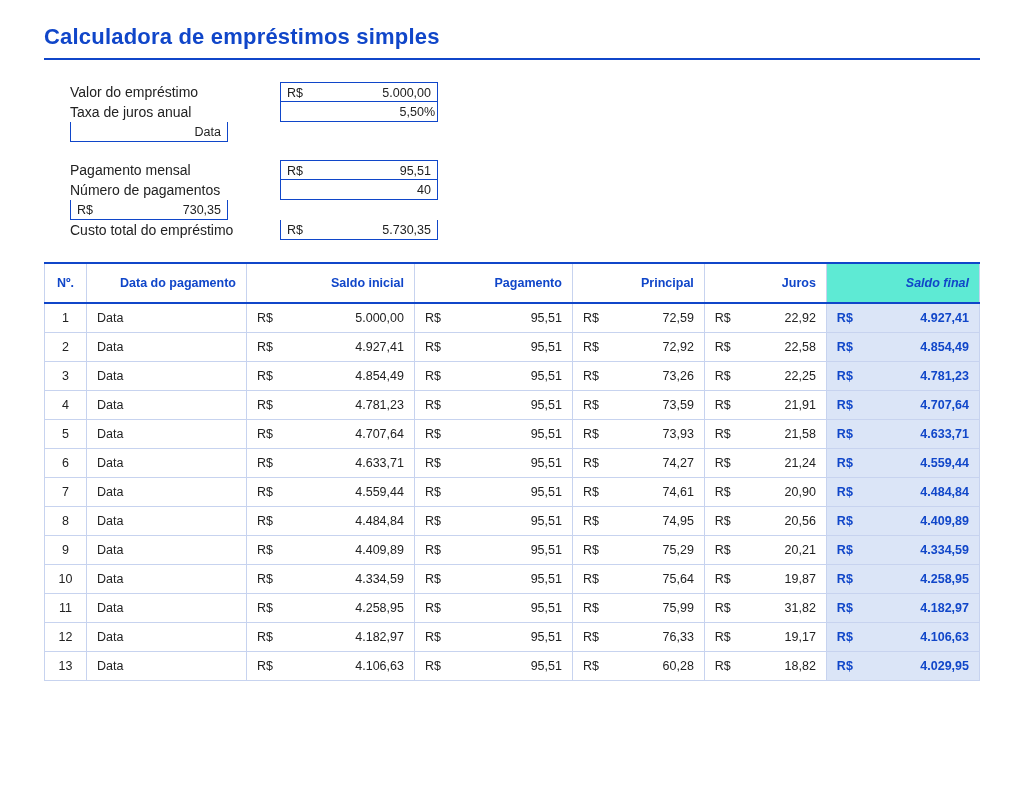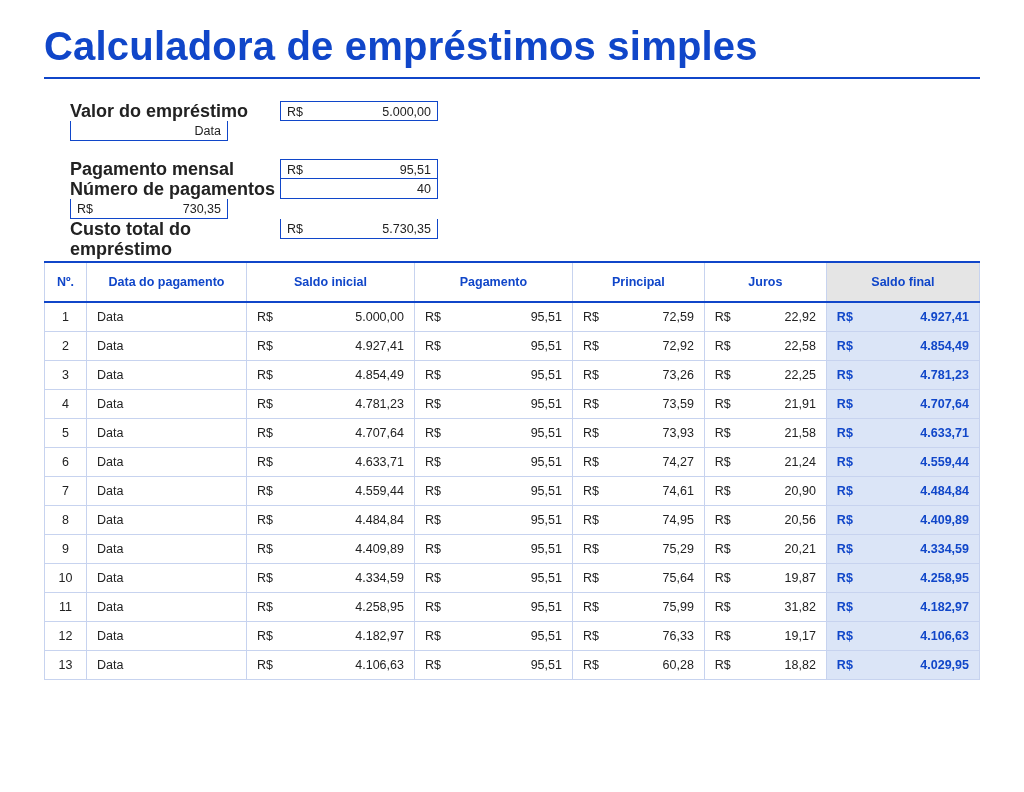--- a/index.html
+++ b/index.html
@@ -5,21 +5,21 @@
   * { box-sizing: border-box; }
   body {
     margin: 0;
     padding: 24px 44px;
     font-family: "Trebuchet MS", "Segoe UI", Arial, sans-serif;
     background: #fff;
     color: #222;
     font-size: 13px;
   }
   .title {
-    font-size: 40px;
+    font-size: 22px;
     font-weight: 700;
     color: #1046c9;
     margin: 0 0 6px 0;
     letter-spacing: 0.2px;
   }
   .hr {
     height: 2px;
     background: #1046c9;
     margin: 8px 0 22px 0;
   }
@@ -29,22 +29,22 @@
   }
   .sum-group { margin-bottom: 18px; }
   .sum-row {
     display: flex;
     align-items: stretch;
     height: 20px;
     line-height: 20px;
   }
   .sum-label {
     width: 210px;
-    font-weight: 700;
-    font-size: 18px;
+    font-weight: 400;
+    font-size: 14px;
     color: #222;
   }
   .sum-cell {
     display: flex;
     width: 158px;
     border: 1px solid #1046c9;
     font-size: 12.5px;
     background: #fff;
   }
   .sum-group .sum-row + .sum-row .sum-cell { border-top: none; }
@@ -66,21 +66,21 @@
     padding-left: 48px;
   }
   th, td {
     border: 1px solid #c7d3ef;
     padding: 0;
     vertical-align: middle;
   }
   thead th {
     color: #1046c9;
     font-weight: 700;
-    text-align: center;
+    text-align: right;
     height: 40px;
     padding: 0 10px;
     border-top: 2px solid #1046c9;
     border-bottom: 2px solid #1046c9;
     background: #fff;
   }
   tbody tr { height: 28px; }
   .num-col { width: 42px; text-align: center; }
   .date-col { width: 160px; padding-left: 10px; }
   .money-cell {
@@ -91,36 +91,44 @@
     padding: 0 10px;
   }
   .money-cell .cur { }
   .money-cell .amt { text-align: right; }
   .saldo-final {
     background: #dbe5f7;
     color: #1046c9;
     font-weight: 700;
   }
   thead th.saldo-final-h {
-    background: #e5e5e5;
+    background: #5eead4;
+    font-style: italic;
   }
 </style>
 </head>
 <body>
 
 <h1 class="title">Calculadora de empréstimos simples</h1>
 <div class="hr"></div>
 
 <div class="summary">
   <div class="sum-group" id="inputs-group">
       <div class="sum-row">
         <div class="sum-label">Valor do empréstimo</div>
         <div class="sum-cell">
           <span class="cur">R$</span>
           <span class="val">5.000,00</span>
+        </div>
+      </div>
+      <div class="sum-row">
+        <div class="sum-label">Taxa de juros anual</div>
+        <div class="sum-cell pct">
+          <span class="cur"></span>
+          <span class="val">5,50%</span>
         </div>
       </div>
       <div class="sum-row">
         <div class="sum-cell">
           <span class="cur"></span>
           <span class="val">Data</span>
         </div>
       </div>
     </div>
   <div class="sum-group" id="outputs-group">

